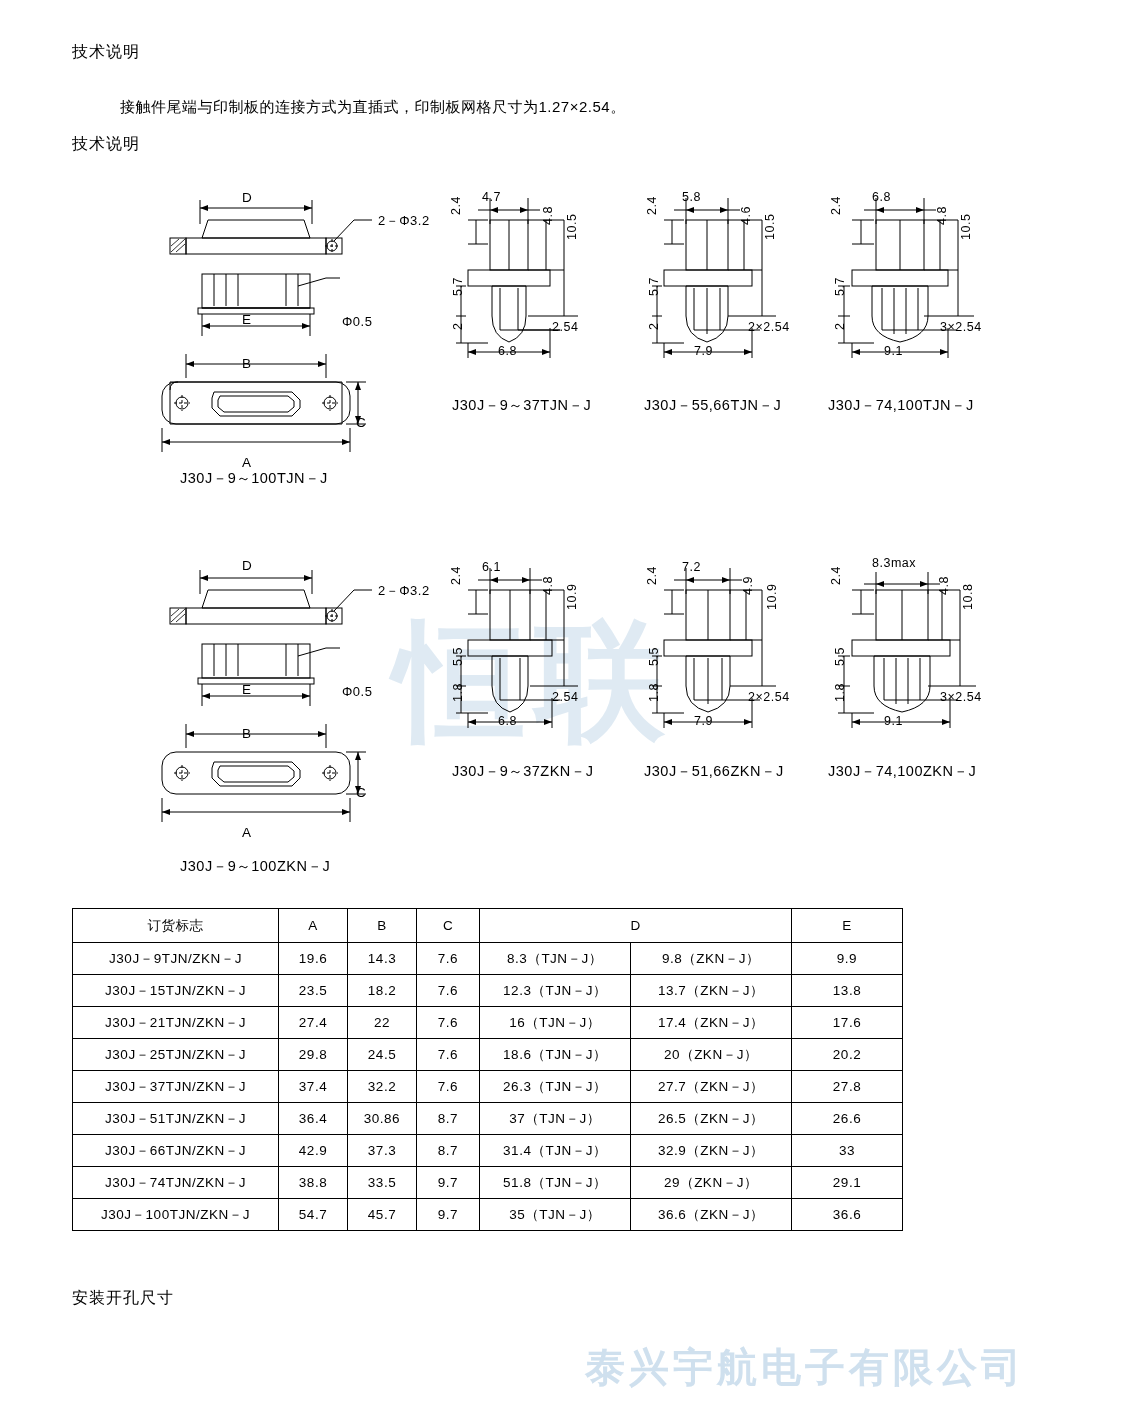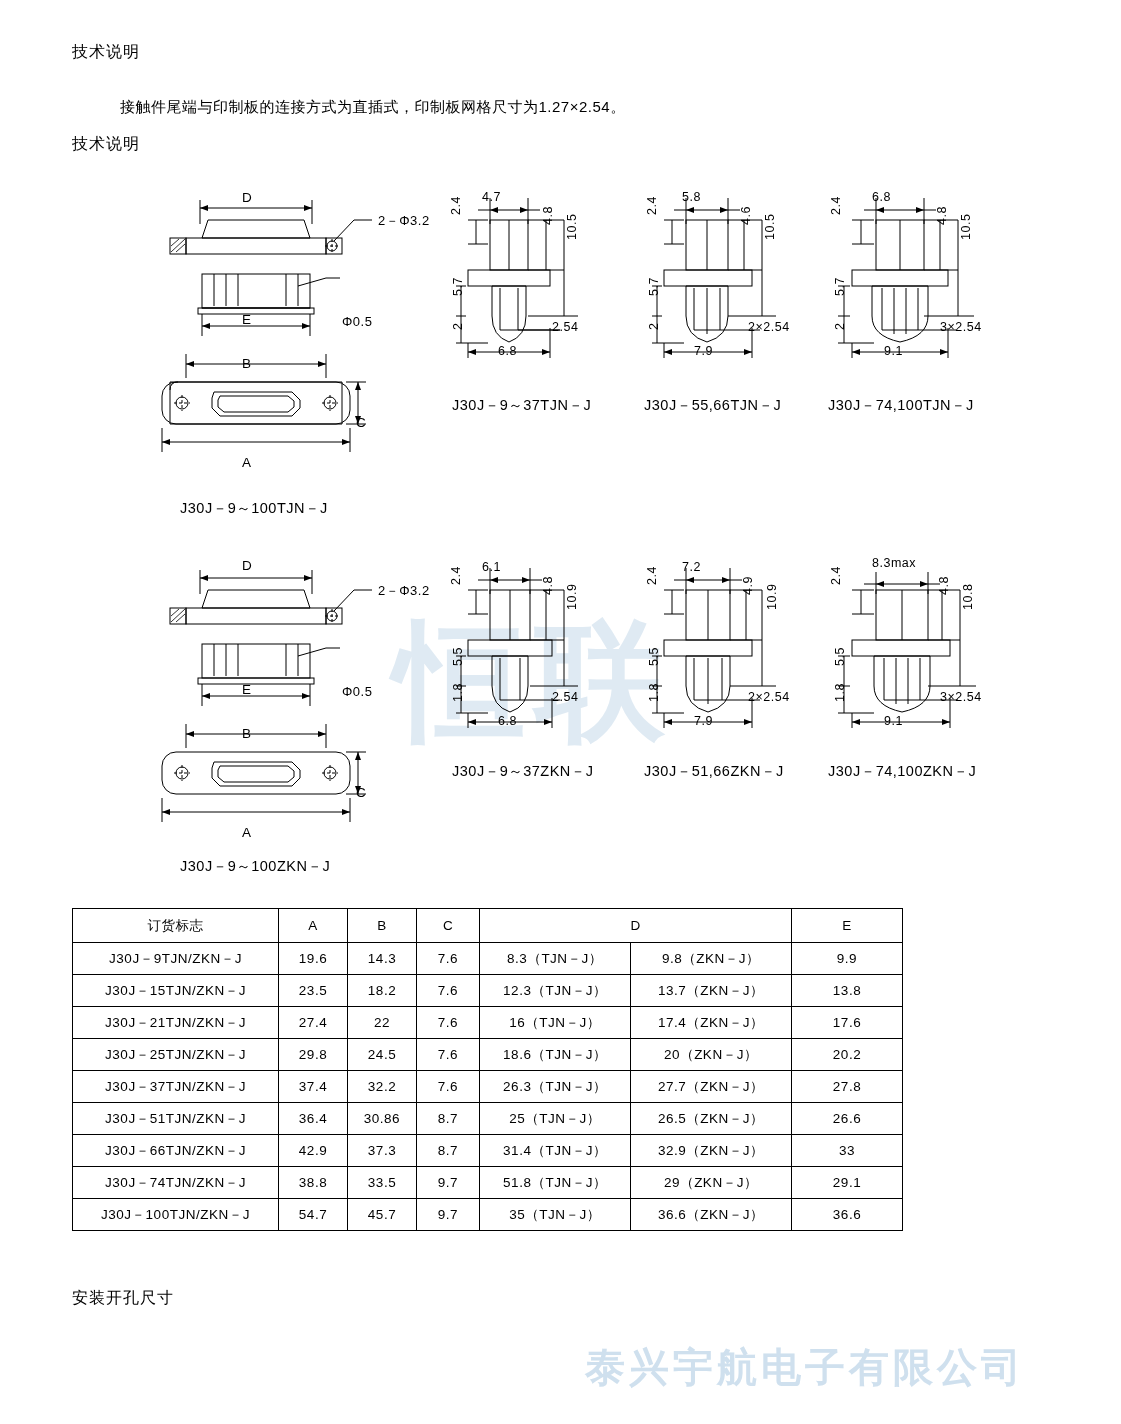--- a/index.html
+++ b/index.html
@@ -143,21 +143,21 @@
       </g>
     </svg>
   </div>
   <div class="cap" style="left:242px;top:190px;font-size:13.5px;">D</div>
   <div class="cap" style="left:378px;top:212px;font-size:13px;">2－Φ3.2</div>
   <div class="cap" style="left:342px;top:314px;font-size:13px;">Φ0.5</div>
   <div class="cap" style="left:242px;top:312px;font-size:13.5px;">E</div>
   <div class="cap" style="left:242px;top:356px;font-size:13.5px;">B</div>
   <div class="cap" style="left:356px;top:415px;font-size:13.5px;">C</div>
   <div class="cap" style="left:242px;top:455px;font-size:13.5px;">A</div>
-  <div class="cap" style="left:180px;top:499px;">J30J－9～100TJN－J</div>
+  <div class="cap" style="left:180px;top:469px;">J30J－9～100TJN－J</div>
 
   <div class="dwg" style="left:448px;top:188px;">
     <svg width="160" height="175" viewBox="0 0 160 175">
       <g stroke="#000" fill="none" stroke-width="1">
 
         <line x1="42" y1="10" x2="42" y2="36"></line>
         <line x1="80" y1="10" x2="80" y2="36"></line>
         <line x1="30" y1="22" x2="92" y2="22"></line>
         <path d="M42 22 l8 -3 v6 z" fill="#000" stroke="none"></path>
         <path d="M80 22 l-8 -3 v6 z" fill="#000" stroke="none"></path>
@@ -574,21 +574,21 @@
         <td>7.6</td>
         <td>26.3（TJN－J）</td>
         <td>27.7（ZKN－J）</td>
         <td>27.8</td>
       </tr>
       <tr>
         <td>J30J－51TJN/ZKN－J</td>
         <td>36.4</td>
         <td>30.86</td>
         <td>8.7</td>
-        <td>25（TJN－J）</td>
+        <td>37（TJN－J）</td>
         <td>26.5（ZKN－J）</td>
         <td>26.6</td>
       </tr>
       <tr>
         <td>J30J－66TJN/ZKN－J</td>
         <td>42.9</td>
         <td>37.3</td>
         <td>8.7</td>
         <td>31.4（TJN－J）</td>
         <td>32.9（ZKN－J）</td>

